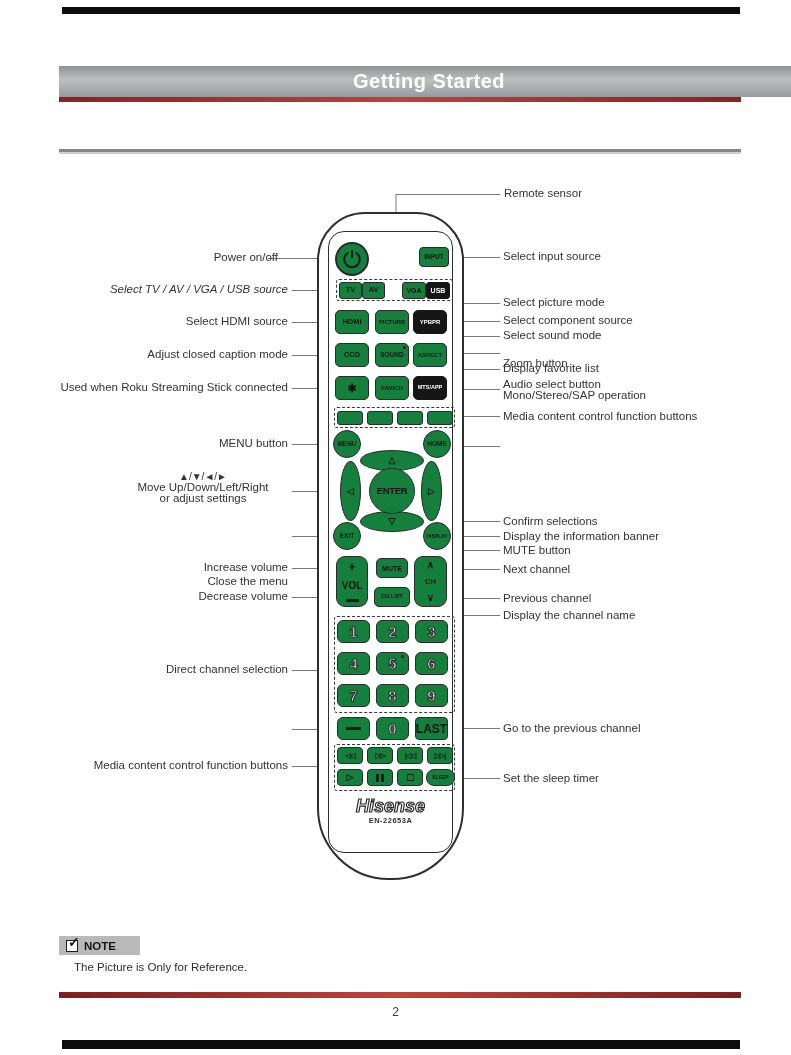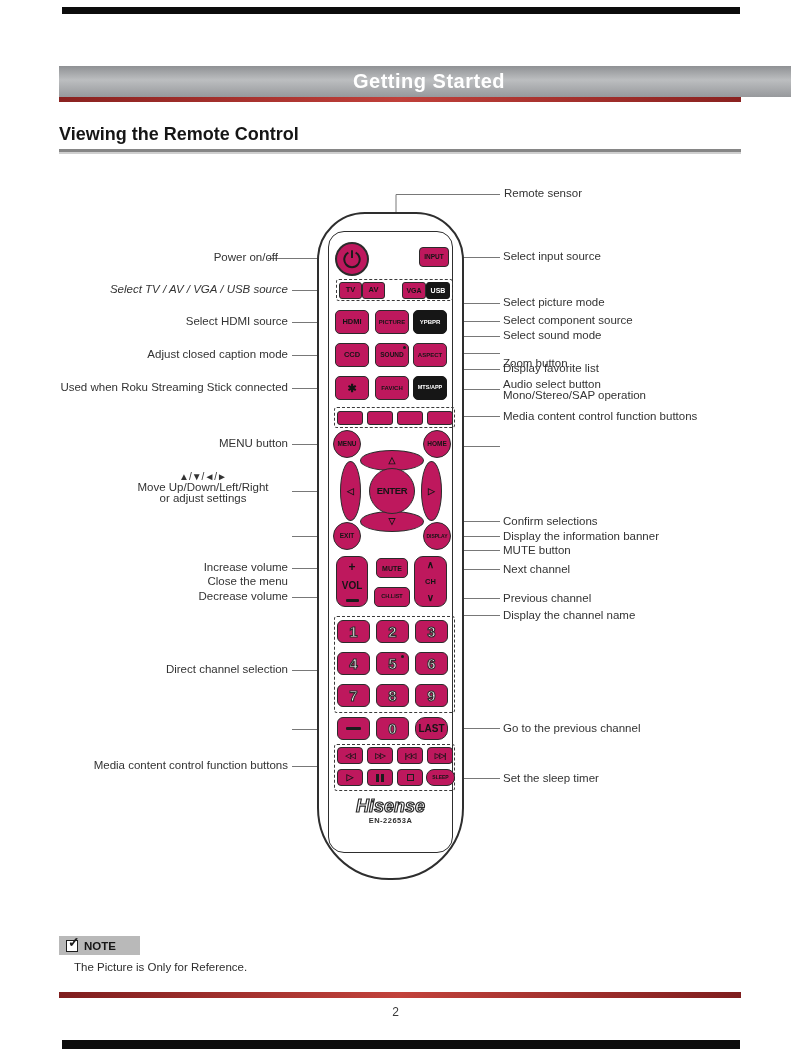--- a/index.html
+++ b/index.html
@@ -27,21 +27,21 @@
 
   .remote-outer {
     position:absolute; left:317px; top:212px; width:147px; height:668px;
     border:2px solid #2e2e2e; border-radius:48px 48px 72px 72px; background:#fff;
   }
   .remote-inner {
     position:absolute; left:328px; top:231px; width:125px; height:622px;
     border:1.5px solid #2e2e2e; border-radius:16px;
   }
   .btn {
-    position:absolute; border:1.5px solid #2b2b2b; border-radius:5px; background:#be185d;
+    position:absolute; border:1.5px solid #2b2b2b; border-radius:5px; background:#15803d;
     display:flex; align-items:center; justify-content:center;
     font-weight:bold; color:#141414; line-height:1;
   }
   .btn.dark { background:#161616; color:#fff; border-color:#161616; }
   .circ { border-radius:50%; }
   .pill { border-radius:50%; }
   .dashed { position:absolute; border:1px dashed #3a3a3a; border-radius:3px; background:transparent; }
   .dot { position:absolute; width:3px; height:3px; border-radius:50%; background:#1c1c1c; }
   .hollow { color:#fff; -webkit-text-stroke:1.1px #2d2d2d; }
   .callout-lines { position:absolute; left:0; top:0; pointer-events:none; }
@@ -74,21 +74,20 @@
 <div class="page">
 
   <div class="scan-bar" style="top:7px;height:7px;"></div>
   <div class="scan-bar" style="top:1040px;height:9px;"></div>
 
   <div class="header-bar">
     <span>Getting Started</span>
   </div>
   <div class="header-red"></div>
 
-  <div class="section-title">Viewing the Remote Control</div>
   <div class="title-rule-a"></div>
   <div class="title-rule-b"></div>
 
   <svg class="callout-lines" width="791" height="1055">
     <g stroke="#787878" stroke-width="1" fill="none">
       <line x1="268" y1="258.5" x2="336" y2="258.5"></line>
       <line x1="292" y1="290.5" x2="337" y2="290.5"></line>
       <line x1="292" y1="322.5" x2="336" y2="322.5"></line>
       <line x1="292" y1="355.5" x2="336" y2="355.5"></line>
       <line x1="292" y1="388.5" x2="336" y2="388.5"></line>
@@ -260,21 +259,21 @@
   <div class="btn" style="left:415px;top:684px;width:33px;height:23px;border-radius:6px;">
       <span class="hollow" style="font-size:15px;">9</span>
     </div>
 
   <div class="btn" style="left:337px;top:717px;width:33px;height:23px;border-radius:6px;">
       <span class="hbar" style="width:15px;height:3.5px;"></span>
     </div>
   <div class="btn" style="left:376px;top:717px;width:33px;height:23px;border-radius:6px;">
       <span class="hollow" style="font-size:15px;">0</span>
     </div>
-  <div class="btn" style="left:415px;top:717px;width:33px;height:23px;border-radius:10px;font-size:10px;">LAST</div>
+  <div class="btn" style="left:415px;top:717px;width:33px;height:23px;border-radius:4px;font-size:12px;">LAST</div>
 
   <div class="dashed" style="left:334px;top:744px;width:121px;height:47px;"></div>
   <div class="btn" style="left:337px;top:747px;width:26px;height:17px;border-radius:4px;font-size:7.5px;letter-spacing:-1px;">
       <span>◁◁</span>
     </div>
   <div class="btn" style="left:367px;top:747px;width:26px;height:17px;border-radius:4px;font-size:7.5px;letter-spacing:-1px;">
       <span>▷▷</span>
     </div>
   <div class="btn" style="left:397px;top:747px;width:26px;height:17px;border-radius:4px;font-size:7.5px;letter-spacing:-1px;">
       <span>|◁◁</span>

